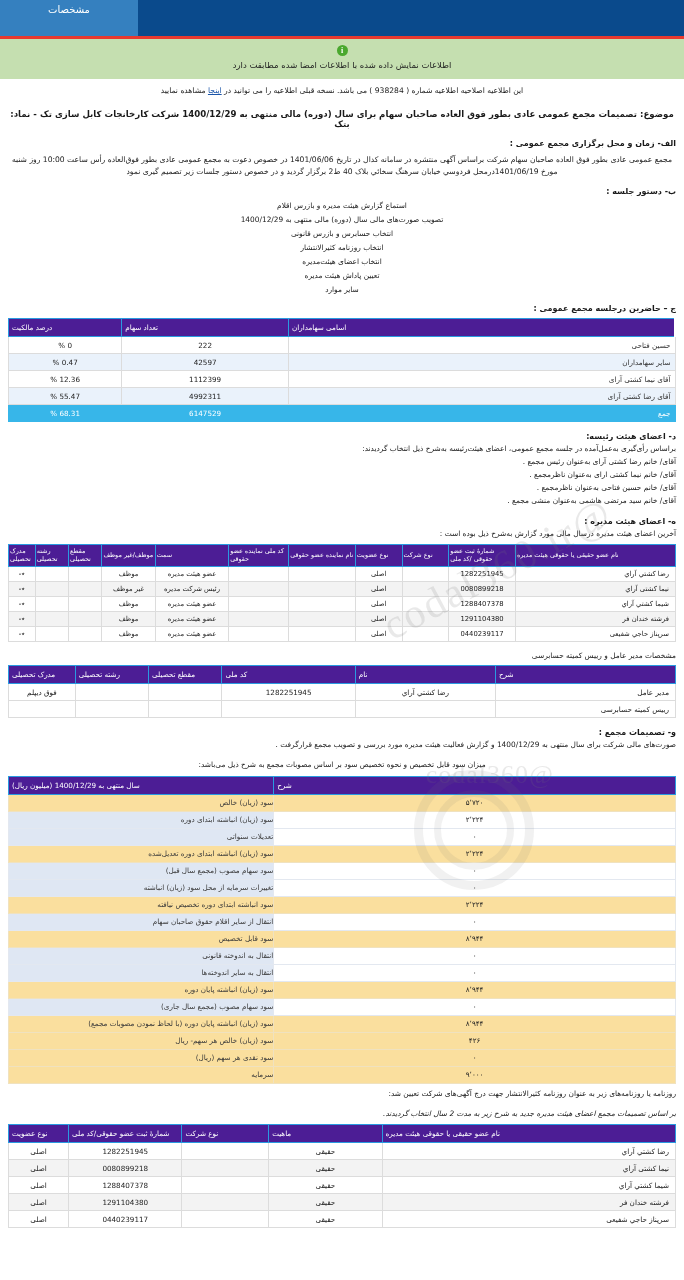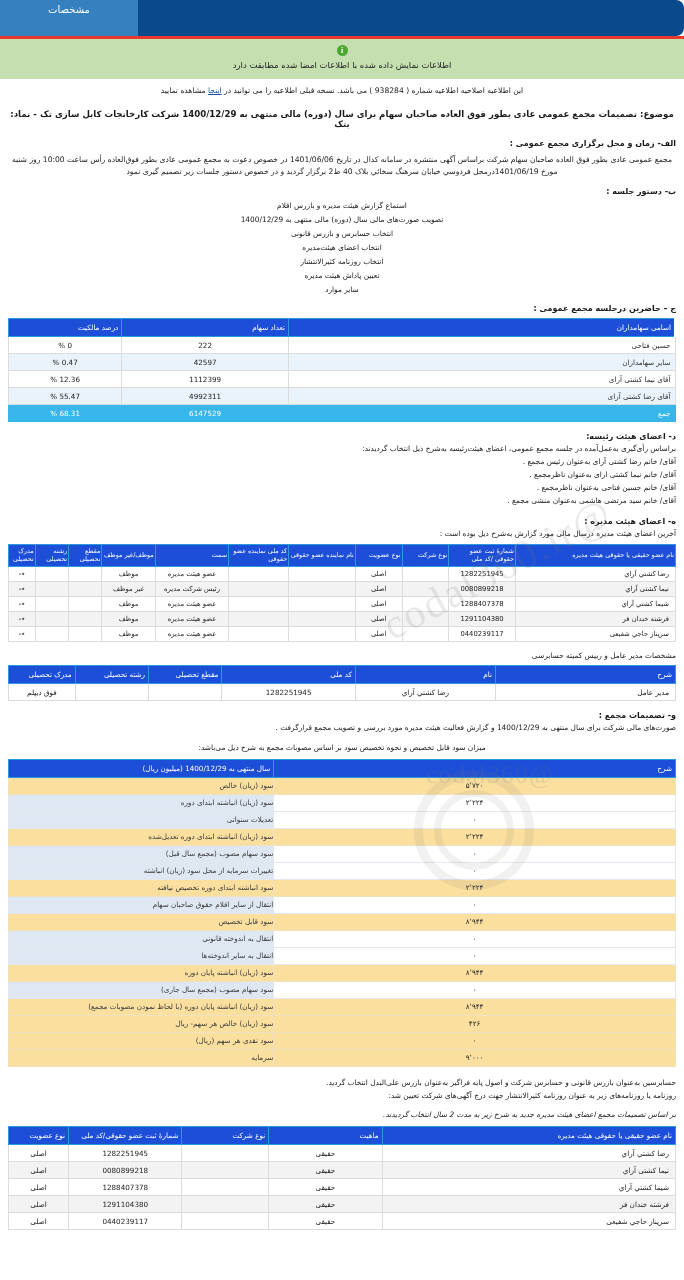--- a/index.html
+++ b/index.html
@@ -14,21 +14,20 @@
 
   
   .topbar {
     position: relative;
     height: 36px;
     background: #0a4a8c;
     display: flex;
     flex-direction: row-reverse;
     align-items: stretch;
     justify-content: flex-start;
-    border-radius: 8px;
   }
   .tab-active {
     width: 138px;
     background: #3580bf;
     color: #ffffff;
     font-size: 10px;
     display: flex;
     align-items: flex-start;
     justify-content: center;
     padding-top: 4px;
@@ -85,25 +84,25 @@
 
   
   table {
     border-collapse: collapse;
     width: 100%;
     font-size: 7.2px;
     margin: 5px 0 4px;
   }
   table.framed { border: 1px solid #8a8a8a; }
   th {
-    background: #1d4ed8;
+    background: #4c1d95;
     color: #ffffff;
     font-weight: normal;
     padding: 4px 3px;
-    text-align: right;
+    text-align: left;
     border: 1px solid #2a9ae0;
     font-size: 7.2px;
     line-height: 1.25;
   }
   td {
     padding: 3.5px 4px;
     text-align: center;
     border: 1px solid #dcdcdc;
     font-size: 7.2px;
     color: #222;
@@ -200,22 +199,22 @@
     <span>تصمیمات مجمع عمومی عادی بطور فوق العاده صاحبان سهام برای سال (دوره) مالی منتهی به 1400/12/29 شرکت کارخانجات کابل سازی تک - نماد: بتک</span>
   </div>
 
   <div class="sec-head">الف- زمان و محل برگزاری مجمع عمومی :</div>
   <div class="p ctr">مجمع عمومی عادی بطور فوق العاده صاحبان سهام شرکت براساس آگهی منتشره در سامانه کدال در تاریخ 1401/06/06 در خصوص دعوت به مجمع عمومی عادی بطور فوق‌العاده رأس ساعت 10:00 روز شنبه مورخ 1401/06/19درمحل فردوسي خيابان سرهنگ سخائي بلاک 40 ط2  برگزار گردید و در خصوص دستور جلسات زیر تصمیم گیری نمود</div>
 
   <div class="sec-head">ب- دستور جلسه :</div>
   <div class="agenda">استماع گزارش هیئت مدیره و بازرس اقلام</div>
   <div class="agenda">تصویب صورت‌های مالی سال (دوره) مالی منتهی به 1400/12/29</div>
   <div class="agenda">انتخاب حسابرس و بازرس قانونی</div>
+  <div class="agenda">انتخاب روزنامه کثیرالانتشار</div>
   <div class="agenda">انتخاب اعضای هیئت‌مدیره</div>
-  <div class="agenda">انتخاب روزنامه کثیرالانتشار</div>
   <div class="agenda">تعیین پاداش هیئت مدیره</div>
   <div class="agenda">سایر موارد</div>
 
   <div class="sec-head">ج – حاضرین درجلسه مجمع عمومی :</div>
   <table class="sh-tbl framed">
     <thead>
       <tr>
         <th class="cap" style="width:58%">اسامی سهامداران</th>
         <th style="width:25%">تعداد سهام</th>
         <th style="width:17%">درصد مالکیت</th>
@@ -358,20 +357,28 @@
     </thead>
     <tbody>
       <tr>
         <td class="rt">مدیر عامل</td>
         <td>رضا کشتي آراي</td>
         <td>1282251945</td>
         <td></td>
         <td></td>
         <td>فوق دیپلم</td>
       </tr>
+      <tr>
+        <td class="rt">رییس کمیته حسابرسی</td>
+        <td></td>
+        <td></td>
+        <td></td>
+        <td></td>
+        <td></td>
+      </tr>
     </tbody>
   </table>
 
   <div class="sec-head">و- تصمیمات مجمع :</div>
   <div class="sub">صورت‌های مالی شرکت برای سال منتهی به  1400/12/29 و گزارش فعالیت هیئت مدیره مورد بررسی و تصویب مجمع قرارگرفت .</div>
   <div class="sub-c" style="margin-top:8px;">میزان سود قابل تخصیص و نحوه تخصیص سود بر اساس مصوبات مجمع به شرح ذیل می‌باشد:</div>
 
   <table class="pf-tbl">
     <thead>
       <tr>
@@ -444,21 +451,20 @@
         <td class="val">۰</td>
         <td class="desc">سود نقدی هر سهم (ریال)</td>
       </tr>
       <tr class="hl">
         <td class="val">۹٬۰۰۰</td>
         <td class="desc">سرمایه</td>
       </tr>
     </tbody>
   </table>
 
-  <div class="sub" style="margin-top:10px;">حسابرسین  به‌عنوان بازرس قانونی و حسابرس شرکت و   اصول پایه فراگیر  به‌عنوان بازرس علی‌البدل انتخاب گردید.</div>
   <div class="sub">روزنامه یا روزنامه‌های زیر به عنوان روزنامه کثیرالانتشار جهت درج آگهی‌های شرکت تعیین شد:</div>
 
   <div class="sub" style="margin-top:8px;font-style:italic;">بر اساس تصمیمات مجمع اعضای هیئت مدیره جدید به شرح زیر به مدت 2 سال انتخاب گردیدند.</div>
   <table class="nb-tbl framed">
     <thead>
       <tr>
         <th style="width:44%">نام عضو حقیقی یا حقوقی هیئت مدیره</th>
         <th style="width:17%">ماهیت</th>
         <th style="width:13%">نوع شرکت</th>
         <th style="width:17%">شمارۀ ثبت عضو حقوقی/کد ملی</th>

